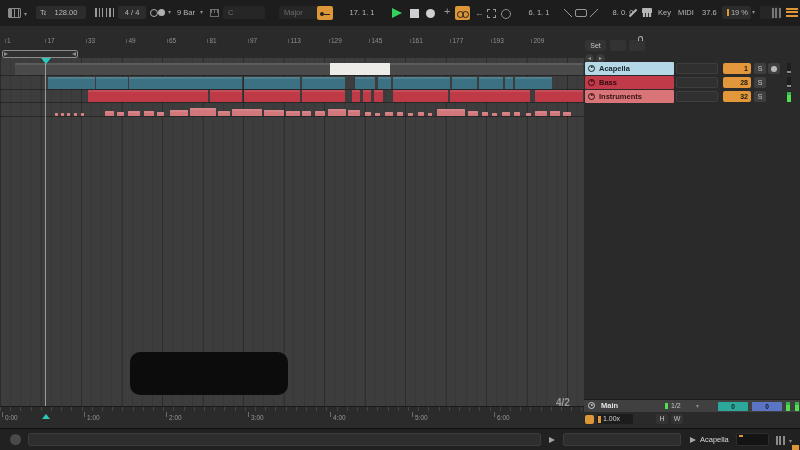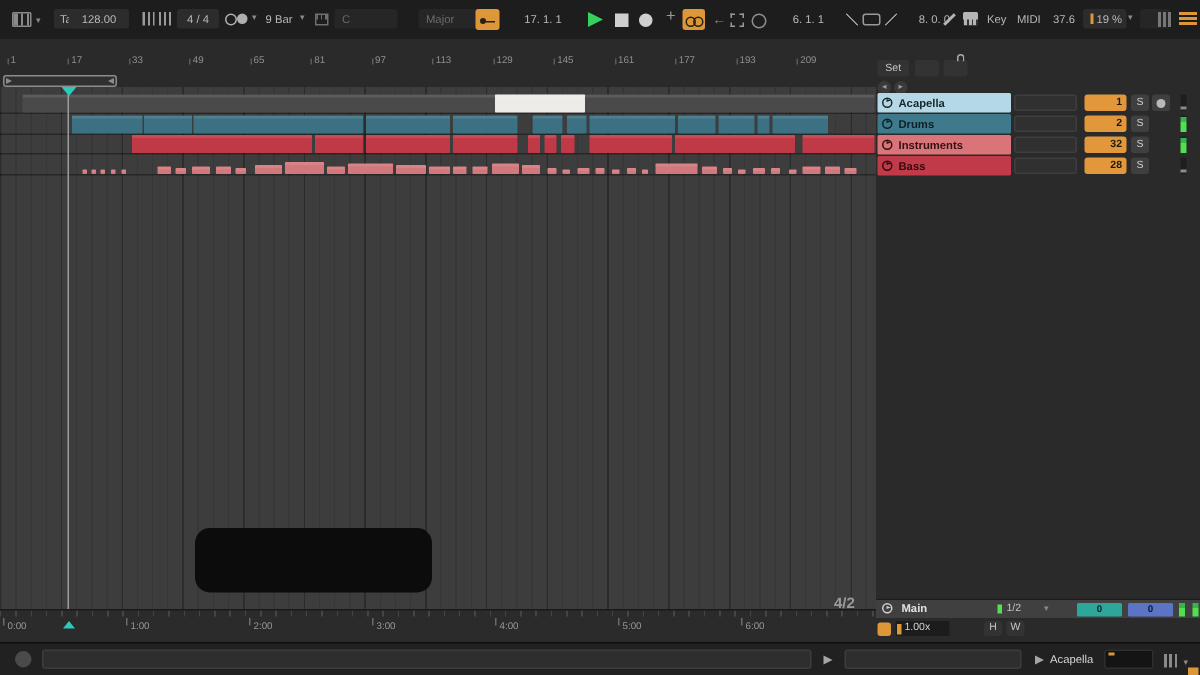--- a/index.html
+++ b/index.html
@@ -304,53 +304,41 @@
           <div class="tnum">1</div>
           <div class="tsolo">S</div>
           <div class="tarm">
             <div class="armdot"></div>
           </div>
           <div class="tmeter">
             <div class="mnotch"></div>
           </div>
         </div>
         <div class="trow">
-          <div class="tname" style="background: rgb(62, 122, 140); color: rgb(12, 33, 41);">
+          <div class="tname" style="background: rgb(193, 58, 73); color: rgb(50, 10, 15);">
             <div class="pcirc"></div>
-            <div class="tlabel">Drums</div>
+            <div class="tlabel">Bass</div>
           </div>
           <div class="tfreeze"></div>
-          <div class="tnum">2</div>
+          <div class="tnum">28</div>
           <div class="tsolo">S</div>
           <div class="tmeter">
-            <div class="mfill"></div>
+            <div class="mnotch"></div>
           </div>
         </div>
         <div class="trow">
           <div class="tname" style="background: rgb(217, 117, 121); color: rgb(53, 16, 18);">
             <div class="pcirc"></div>
             <div class="tlabel">Instruments</div>
           </div>
           <div class="tfreeze"></div>
           <div class="tnum">32</div>
           <div class="tsolo">S</div>
           <div class="tmeter">
             <div class="mfill"></div>
-          </div>
-        </div>
-        <div class="trow">
-          <div class="tname" style="background: rgb(193, 58, 73); color: rgb(50, 10, 15);">
-            <div class="pcirc"></div>
-            <div class="tlabel">Bass</div>
-          </div>
-          <div class="tfreeze"></div>
-          <div class="tnum">28</div>
-          <div class="tsolo">S</div>
-          <div class="tmeter">
-            <div class="mnotch"></div>
           </div>
         </div>
       </div>
 
     <div id="main-row">
       <span class="pcirc"></span>
       <span class="main-label">Main</span>
       <span class="cue-bar"></span>
       <span class="cue-val">1/2</span>
       <span class="cue-caret">▾</span>

